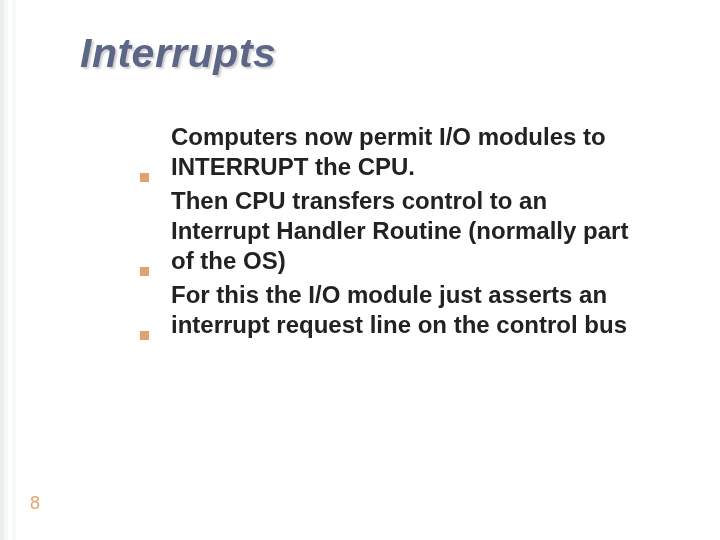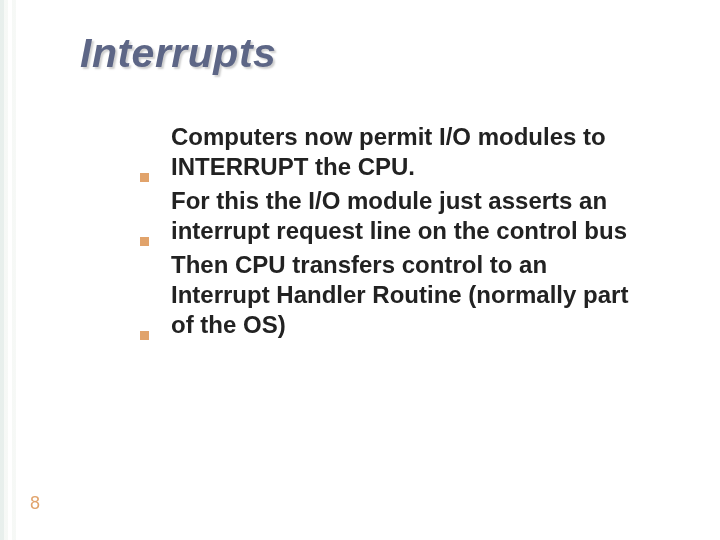--- a/index.html
+++ b/index.html
@@ -88,24 +88,24 @@
 
   <div class="body">
 
     <div class="bullet-row">
       <div class="bullet-mark"></div>
       <div class="bullet-text">Computers now permit I/O modules to INTERRUPT the CPU.</div>
     </div>
 
     <div class="bullet-row">
       <div class="bullet-mark"></div>
-      <div class="bullet-text">For this the I/O module just asserts an interrupt request line on the control bus</div>
+      <div class="bullet-text">Then CPU transfers control to an Interrupt Handler Routine (normally part of the OS)</div>
     </div>
 
     <div class="bullet-row">
       <div class="bullet-mark"></div>
-      <div class="bullet-text">Then CPU transfers control to an Interrupt Handler Routine (normally part of the OS)</div>
+      <div class="bullet-text">For this the I/O module just asserts an interrupt request line on the control bus</div>
     </div>
 
   </div>
 
   <div class="slide-number">8</div>
 </div>
 
 </body></html>

